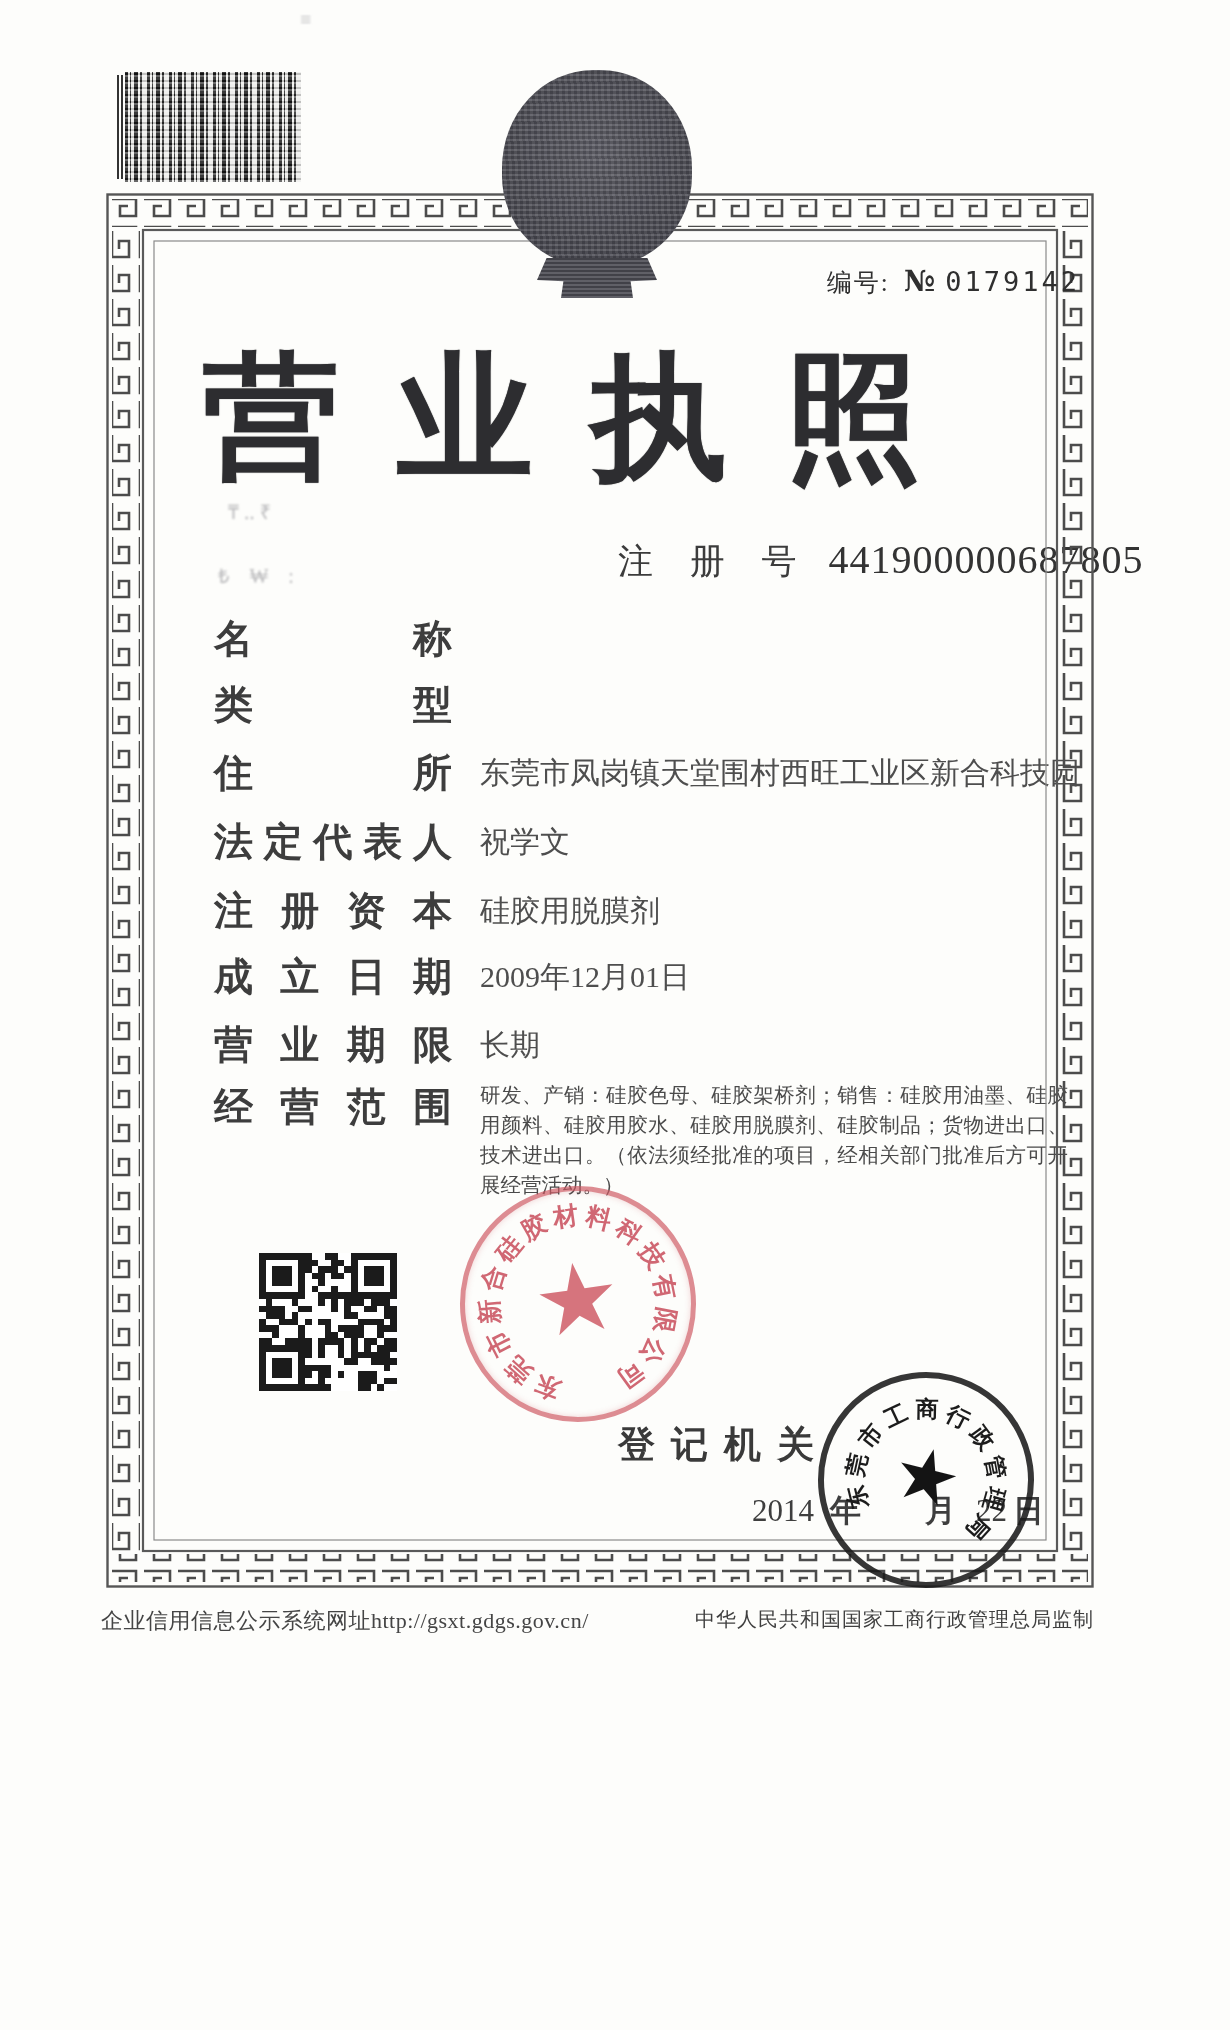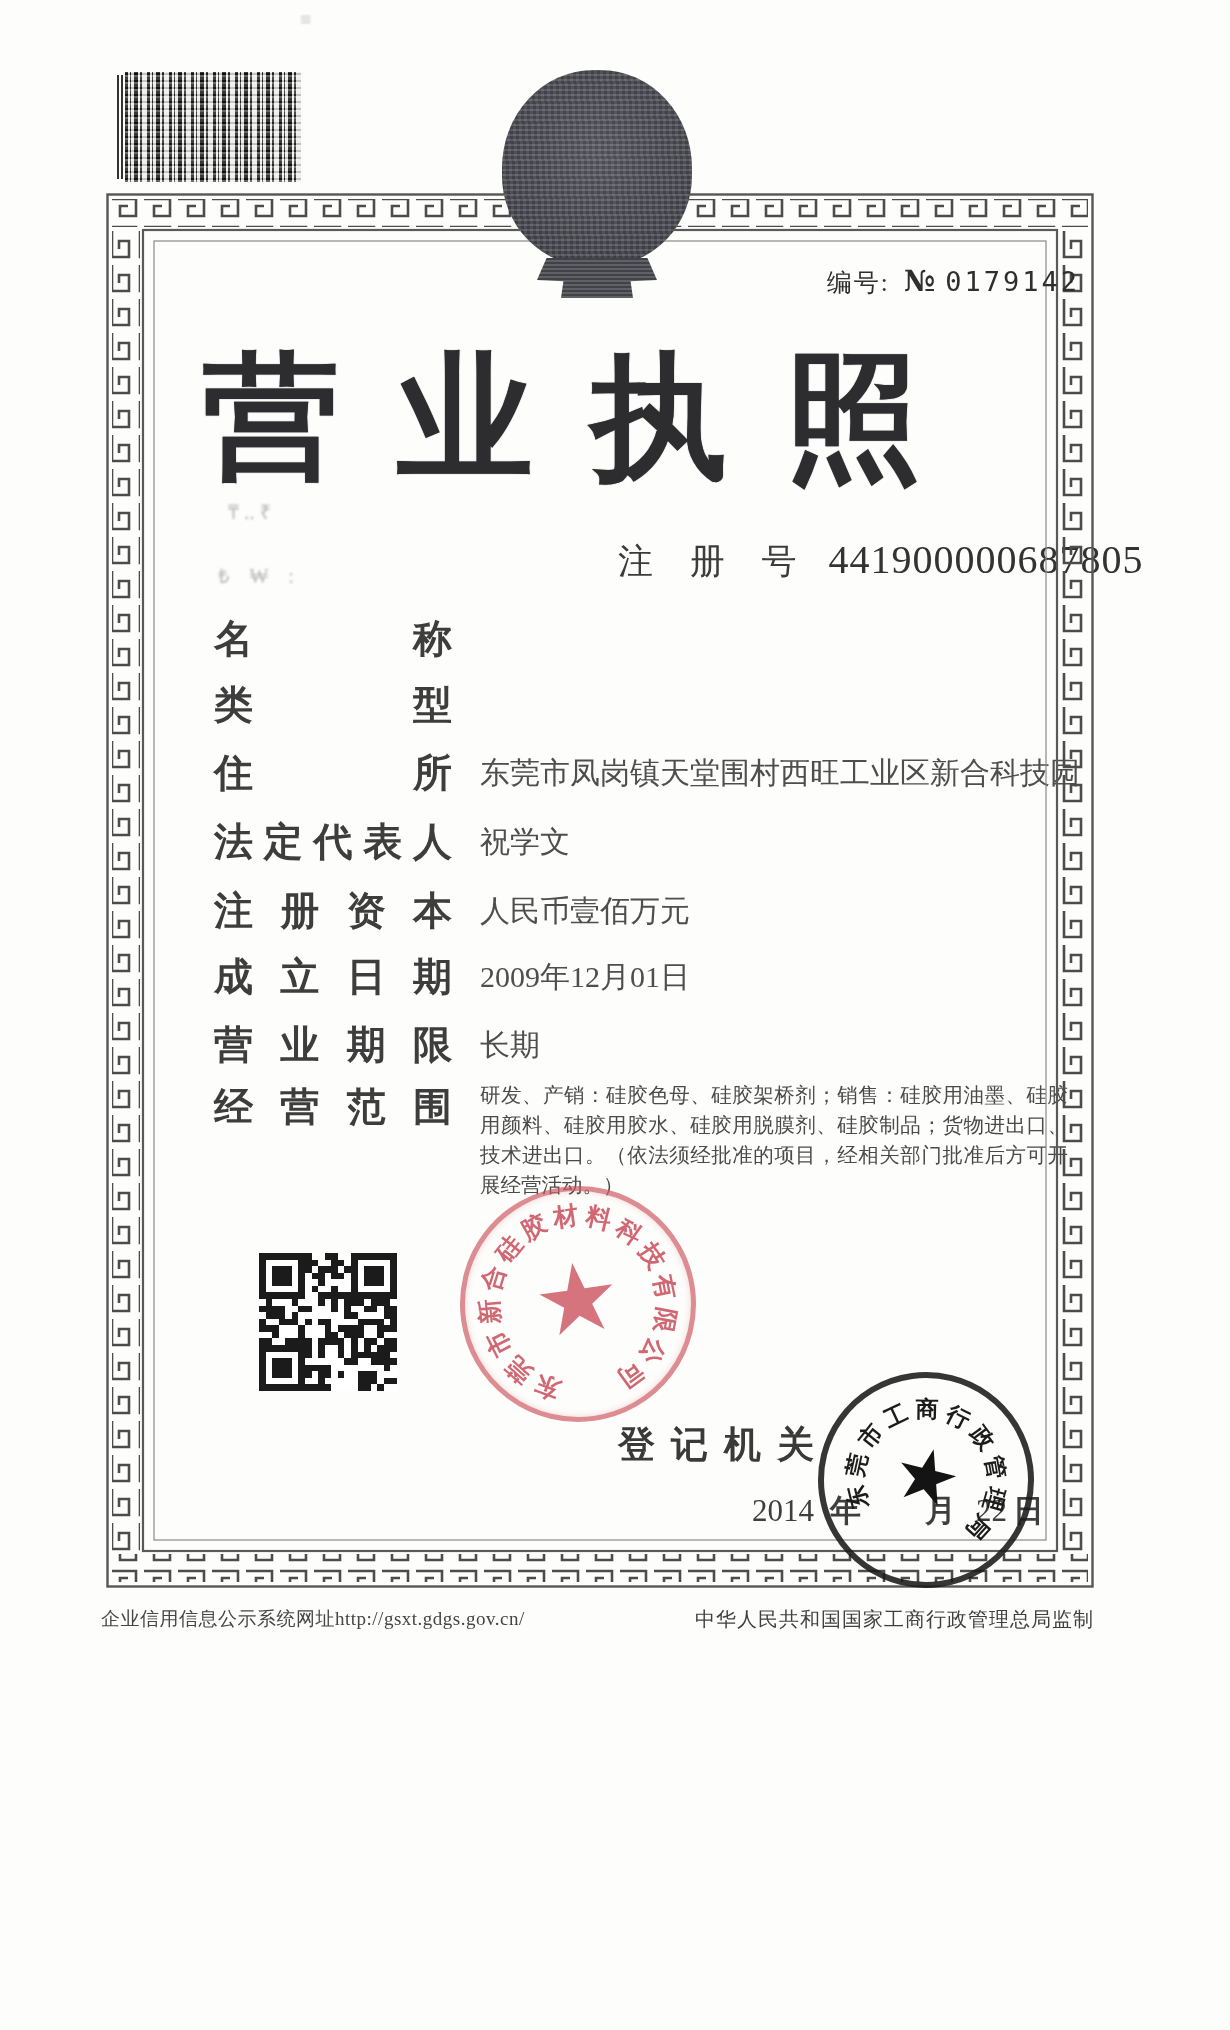--- a/index.html
+++ b/index.html
@@ -92,21 +92,21 @@
   
   .authority{position:absolute; left:618px; top:1420px; font-size:37px; font-weight:600;
     letter-spacing:16px; color:#3a3a3a; z-index:6;}
   .dateline{position:absolute; left:752px; top:1490px; font-size:31px; color:#3e3e3e; z-index:6; white-space:nowrap;}
   .dateline span{margin-right:6px;}
   .dateline .y-unit{margin-left:10px; font-weight:600;}
   .dateline .m-unit{margin-left:58px; font-weight:600;}
   .dateline .day{margin-left:14px;}
   .dateline .d-unit{font-weight:600;}
   
-  .footer-left{position:absolute; left:101px; top:1606px; font-size:19px; color:#454545; letter-spacing:.5px;}
+  .footer-left{position:absolute; left:101px; top:1606px; font-size:22px; color:#454545; letter-spacing:.5px;}
   .footer-right{position:absolute; right:136px; top:1606px; font-size:20px; color:#3f3f3f; letter-spacing:1px;}
   
   .artifact{position:absolute; color:#b9b9bb; filter:blur(1px); font-size:20px; z-index:2;}
 </style>
 </head>
 <body>
 
 <div id="page">
 
   <div class="barcode"></div>
@@ -173,21 +173,21 @@
       </div>
     <div class="fvalue">祝学文</div>
   </div>
   <div class="row" style="top:884px">
     <div class="flabel jchars">
         <span>注</span>
         <span>册</span>
         <span>资</span>
         <span>本</span>
       </div>
-    <div class="fvalue">人民币壹佰万元</div>
+    <div class="fvalue">硅胶用脱膜剂</div>
   </div>
   <div class="row" style="top:950px">
     <div class="flabel jchars">
         <span>成</span>
         <span>立</span>
         <span>日</span>
         <span>期</span>
       </div>
     <div class="fvalue">2009年12月01日</div>
   </div>

